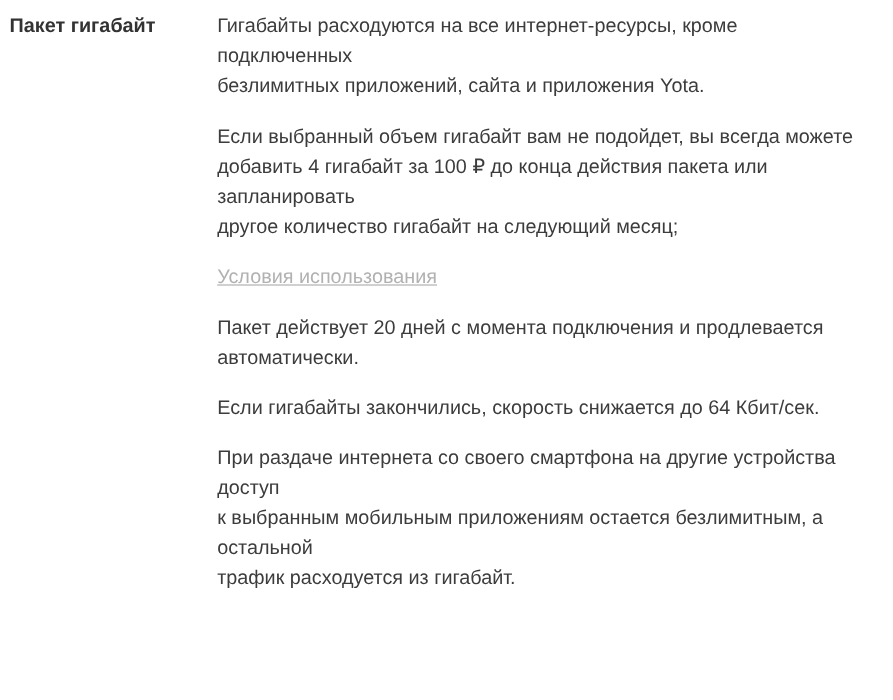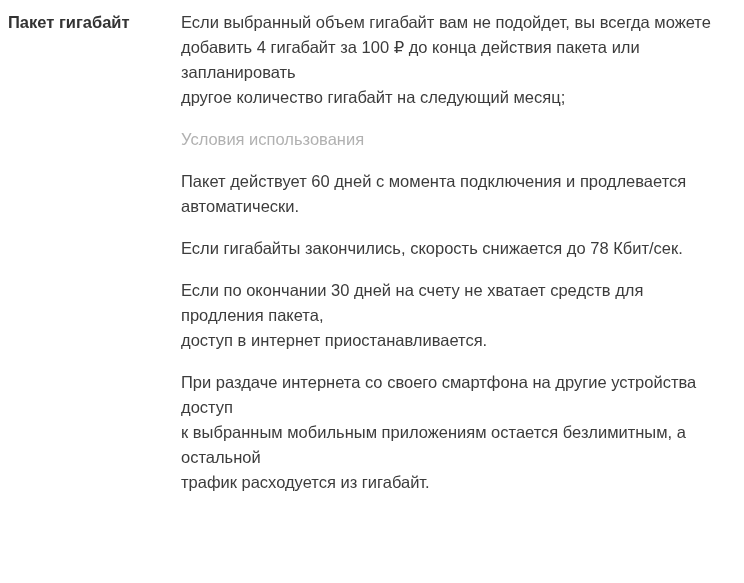--- a/index.html
+++ b/index.html
@@ -37,35 +37,36 @@
     line-height: 25px;
     color: #3c3c3c;
     white-space: pre-line;
   }
   .subheading {
     margin: 0 0 17px 0;
     font-size: 16.5px;
     line-height: 25px;
     color: #b1b1b1;
     white-space: pre-line;
+    text-decoration: underline;
   }
 </style>
 </head>
 <body>
 
 <div class="section">
   <div class="term">Пакет гигабайт</div>
   <div class="definition">
 
+  <p class="para">Гигабайты расходуются на все интернет-ресурсы, кроме подключенных
+безлимитных приложений, сайта и приложения Yota.</p>
       <p class="para">Если выбранный объем гигабайт вам не подойдет, вы всегда можете
 добавить 4 гигабайт за 100 ₽ до конца действия пакета или запланировать
 другое количество гигабайт на следующий месяц;</p>
       <p class="subheading">Условия использования</p>
-      <p class="para">Пакет действует 60 дней с момента подключения и продлевается
+      <p class="para">Пакет действует 20 дней с момента подключения и продлевается
 автоматически.</p>
-      <p class="para">Если гигабайты закончились, скорость снижается до 78 Кбит/сек.</p>
-      <p class="para">Если по окончании 30 дней на счету не хватает средств для продления пакета,
-доступ в интернет приостанавливается.</p>
+      <p class="para">Если гигабайты закончились, скорость снижается до 64 Кбит/сек.</p>
       <p class="para">При раздаче интернета со своего смартфона на другие устройства доступ
 к выбранным мобильным приложениям остается безлимитным, а остальной
 трафик расходуется из гигабайт.</p>
     </div>
 </div>
 
 </body></html>

